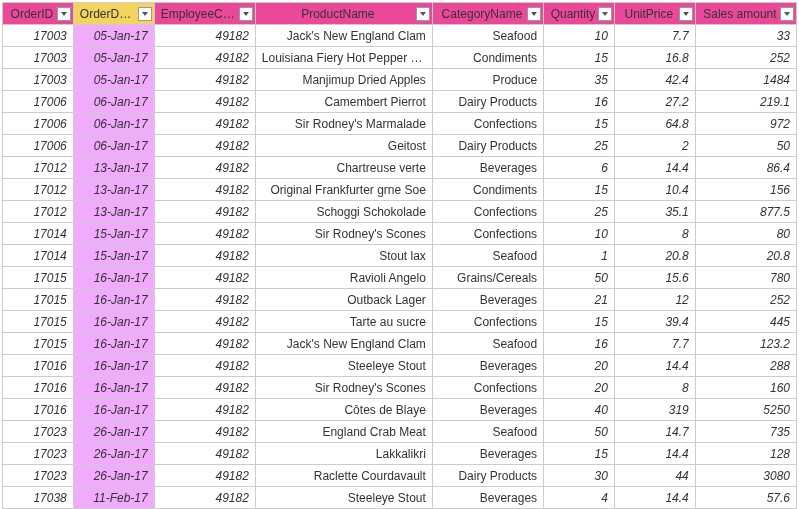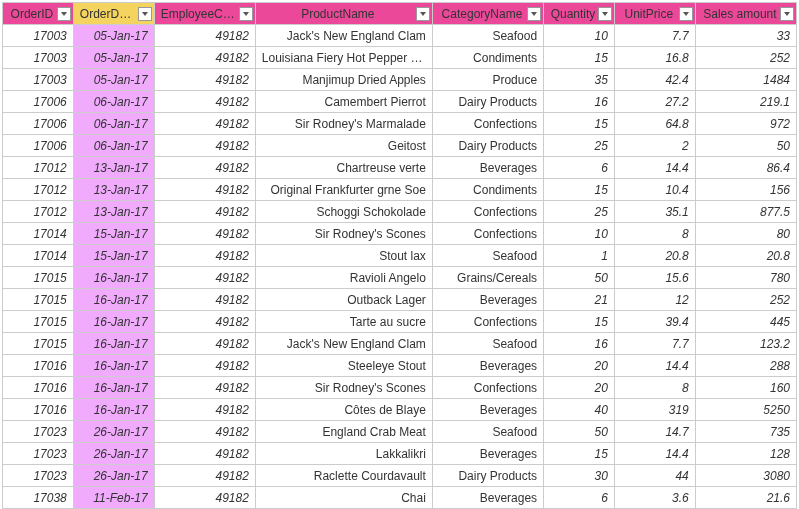--- a/index.html
+++ b/index.html
@@ -329,30 +329,20 @@
         <td class="text">Raclette Courdavault</td>
         <td class="text">Dairy Products</td>
         <td class="num">30</td>
         <td class="num">44</td>
         <td class="num">3080</td>
       </tr>
       <tr>
         <td class="num">17038</td>
         <td class="date">11-Feb-17</td>
         <td class="num">49182</td>
-        <td class="text">Chai</td>
-        <td class="text">Beverages</td>
-        <td class="num">6</td>
-        <td class="num">3.6</td>
-        <td class="num">21.6</td>
-      </tr>
-      <tr>
-        <td class="num">17038</td>
-        <td class="date">11-Feb-17</td>
-        <td class="num">49182</td>
         <td class="text">Steeleye Stout</td>
         <td class="text">Beverages</td>
         <td class="num">4</td>
         <td class="num">14.4</td>
         <td class="num">57.6</td>
       </tr>
     </tbody>
 </table>
 
 </body></html>

